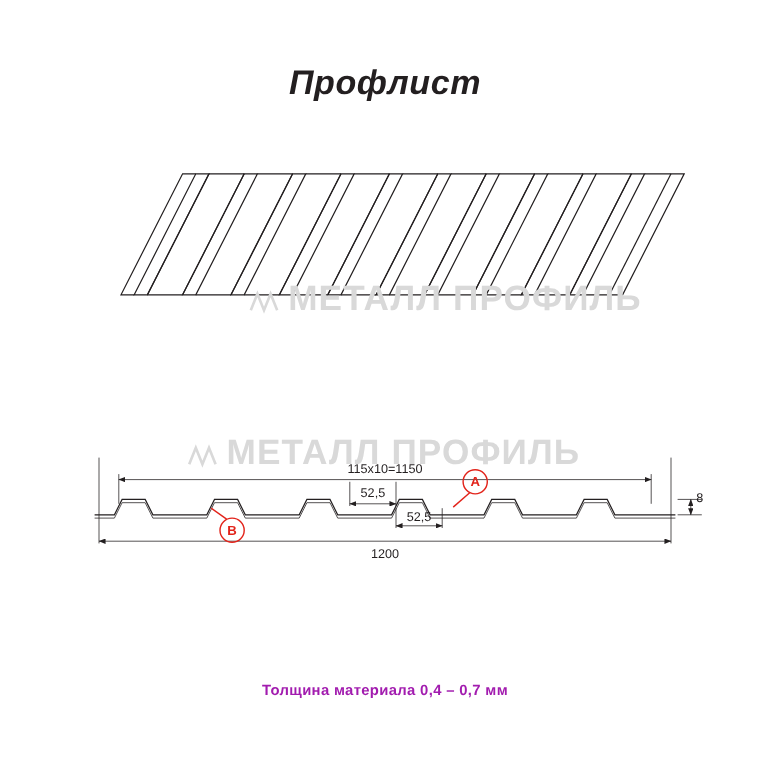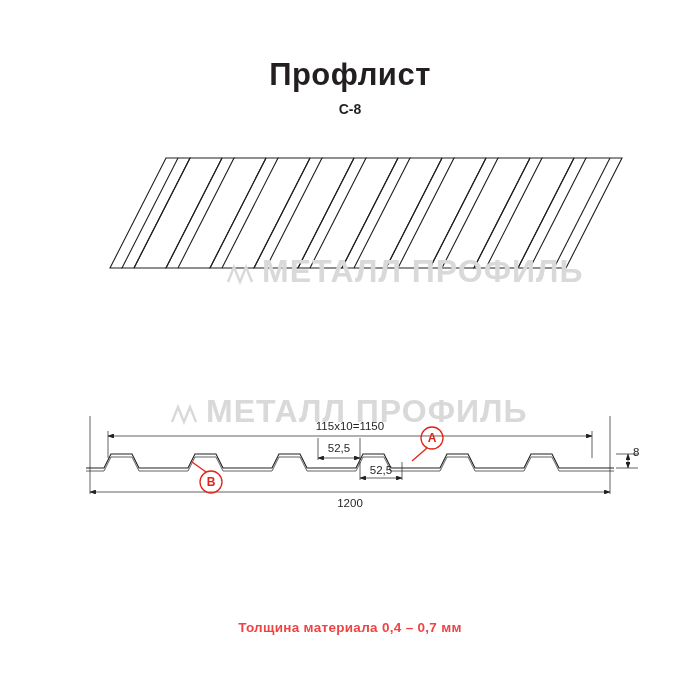--- a/index.html
+++ b/index.html
@@ -22,41 +22,42 @@
   .title {
     position: absolute;
     top: 57px;
     left: 0;
     width: 700px;
     text-align: center;
     font-size: 31px;
     font-weight: bold;
     letter-spacing: 0.5px;
     color: #231f20;
+    font-style: italic;
   }
   .subtitle {
     position: absolute;
     top: 101px;
     left: 0;
     width: 700px;
     text-align: center;
     font-size: 14px;
     font-weight: bold;
     color: #231f20;
   }
   .footnote {
     position: absolute;
     top: 620px;
     left: 0;
     width: 700px;
     text-align: center;
     font-size: 13.5px;
     font-weight: bold;
     letter-spacing: 0.3px;
-    color: #ef4444;
+    color: #a21caf;
   }
   .iso-wrap {
     position: absolute;
     top: 140px;
     left: 60px;
     width: 580px;
     height: 160px;
   }
   .plan-wrap {
     position: absolute;
@@ -103,21 +104,20 @@
     font-family: "Liberation Sans", sans-serif;
     font-size: 11.5px;
   }
 </style>
 </head>
 <body>
 
 <div class="page">
 
   <div class="title">Профлист</div>
-  <div class="subtitle">С-8</div>
 
   <div class="iso-wrap">
     <svg width="580" height="160" viewBox="0 0 580 160">
       <g class="ln">
 
         <path d="M 62 128 L 118 18 L 130 18 L 74 128 Z"></path>
         <path d="M 74 128 L 130 18"></path>
 
         <path d="M 74 128 L 106 128 M 130 18 L 162 18"></path>
         <path d="M 106 128 L 162 18"></path>

